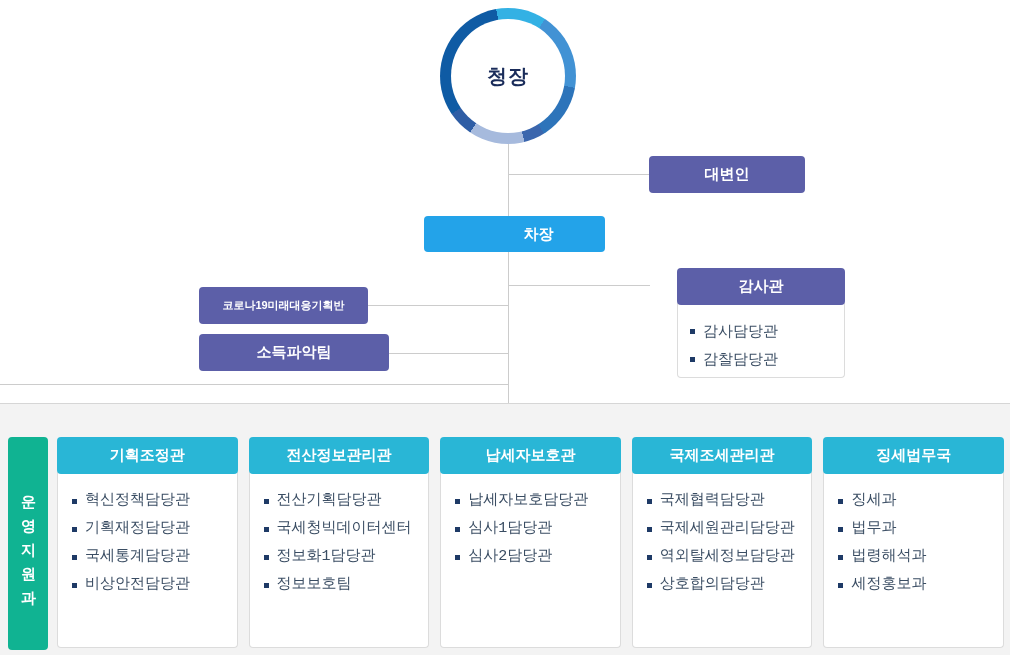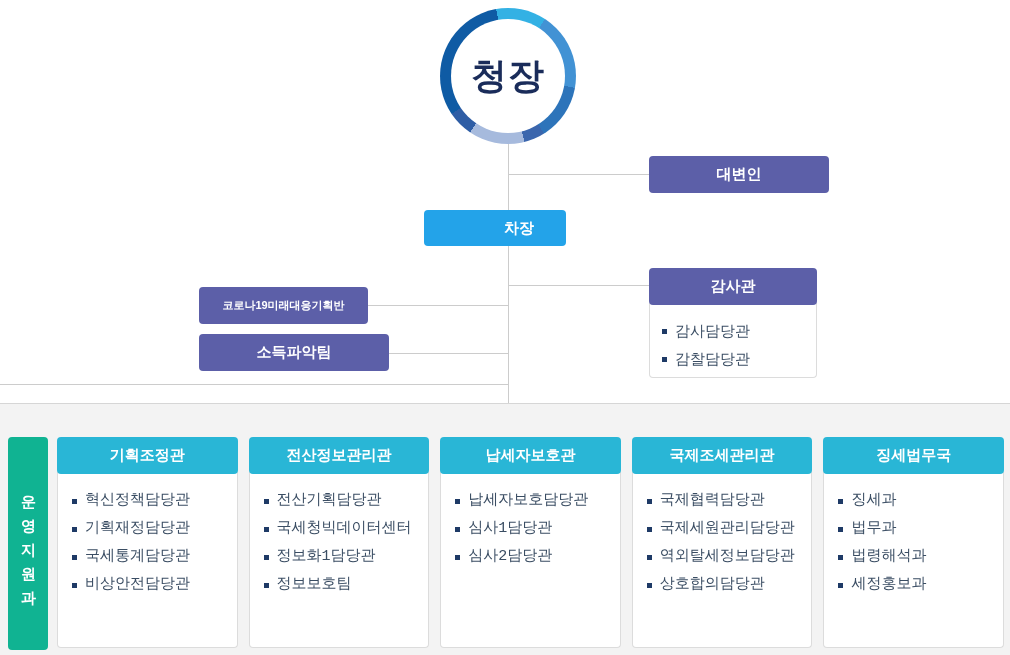--- a/index.html
+++ b/index.html
@@ -36,40 +36,40 @@
       #a6badd 166deg 214deg,
       #2e5da5 214deg 236deg,
       #0f5ba4 236deg 350deg,
       #33b1e4 350deg 360deg);
   }
   .chief-inner {
     position: absolute; left: 11px; top: 11px;
     width: 114px; height: 114px; border-radius: 50%;
     background: #ffffff;
     display: flex; align-items: center; justify-content: center;
-    font-size: 36px; font-weight: bold; color: #1a2c5a;
+    font-size: 20px; font-weight: bold; color: #1a2c5a;
     letter-spacing: 1px;
   }
 
   
   .box {
     position: absolute;
     display: flex; align-items: center; justify-content: center;
     color: #ffffff; font-size: 15px; font-weight: bold;
     border-radius: 4px; text-align: center;
   }
   .purple { background: #5c5fa8; }
   .blue   { background: #23a3e9; }
-  .spk    { left: 649px; top: 156px; width: 180px; height: 37px; }
-  .dep    { left: 424px; top: 210px; width: 142px; height: 36px; padding-left: 48px; }
+  .spk    { left: 649px; top: 156px; width: 156px; height: 37px; }
+  .dep    { left: 424px; top: 216px; width: 181px; height: 36px; padding-left: 48px; }
   .tf1    { left: 199px; top: 287px; width: 169px; height: 37px; font-size: 11px; }
   .tf2    { left: 199px; top: 334px; width: 190px; height: 37px; font-family: Liberation Serif, serif; }
 
   
-  .aud-panel { position: absolute; left: 649px; top: 268px; width: 168px; }
+  .aud-panel { position: absolute; left: 677px; top: 268px; width: 168px; }
   .aud-head {
     height: 37px; background: #5c5fa8; border-radius: 4px;
     display: flex; align-items: center; justify-content: center;
     color: #fff; font-size: 15px; font-weight: bold;
     position: relative; z-index: 2;
   }
   .aud-body {
     background: #ffffff; border: 1px solid #dcdcdc; border-top: none;
     border-radius: 0 0 4px 4px;
     margin-top: -2px; padding: 14px 12px 4px 12px;

